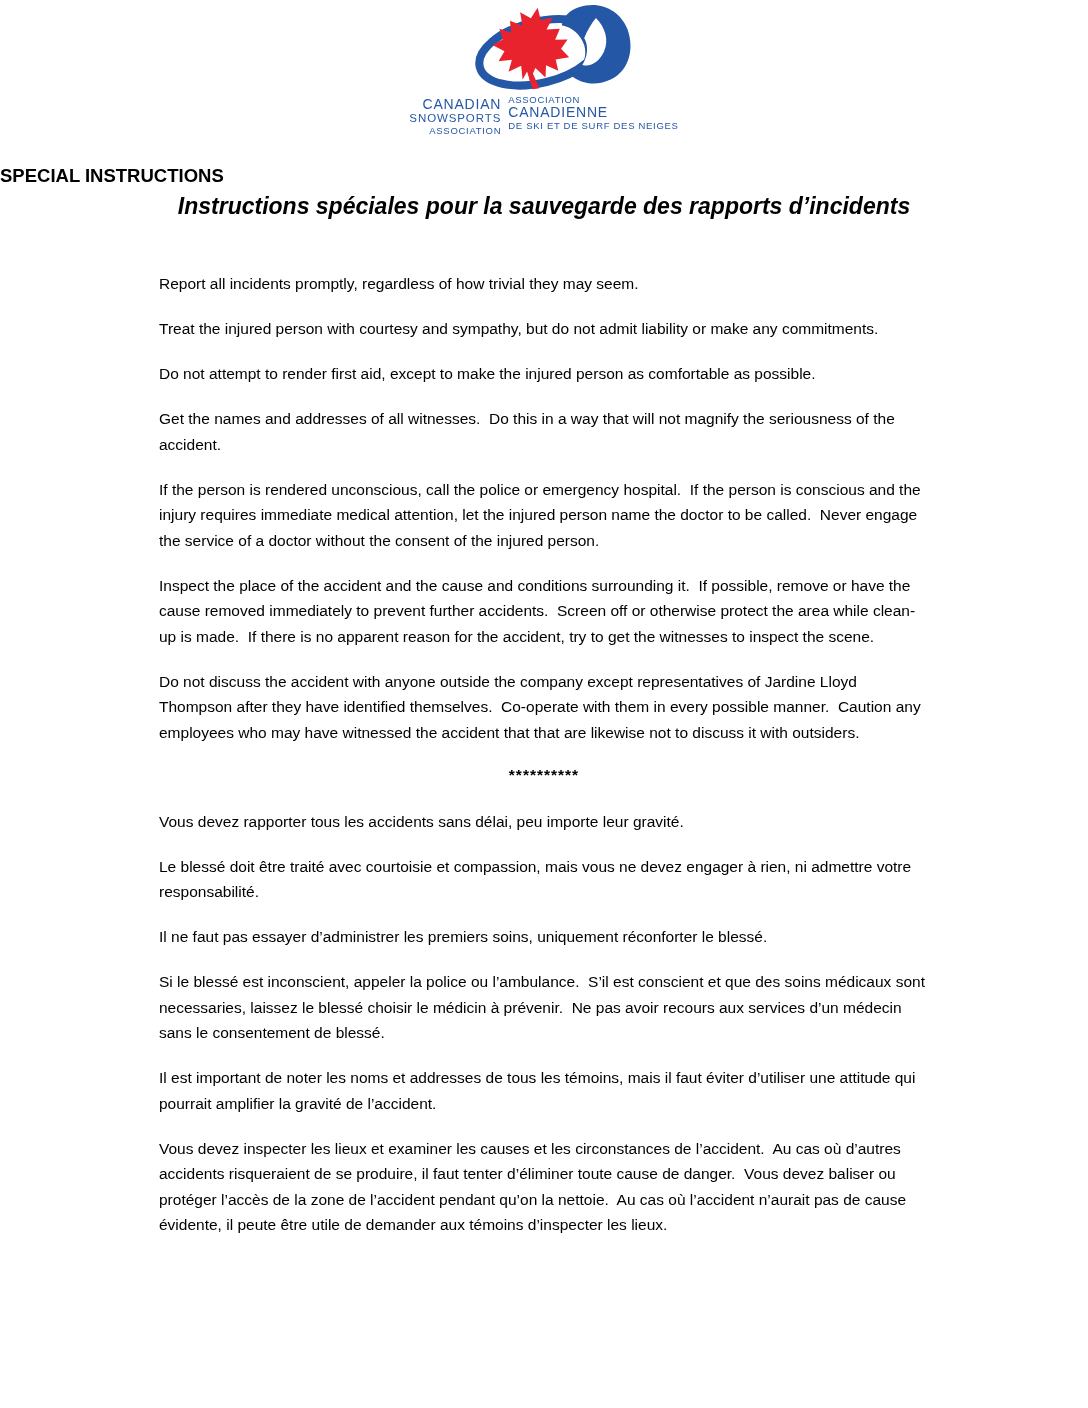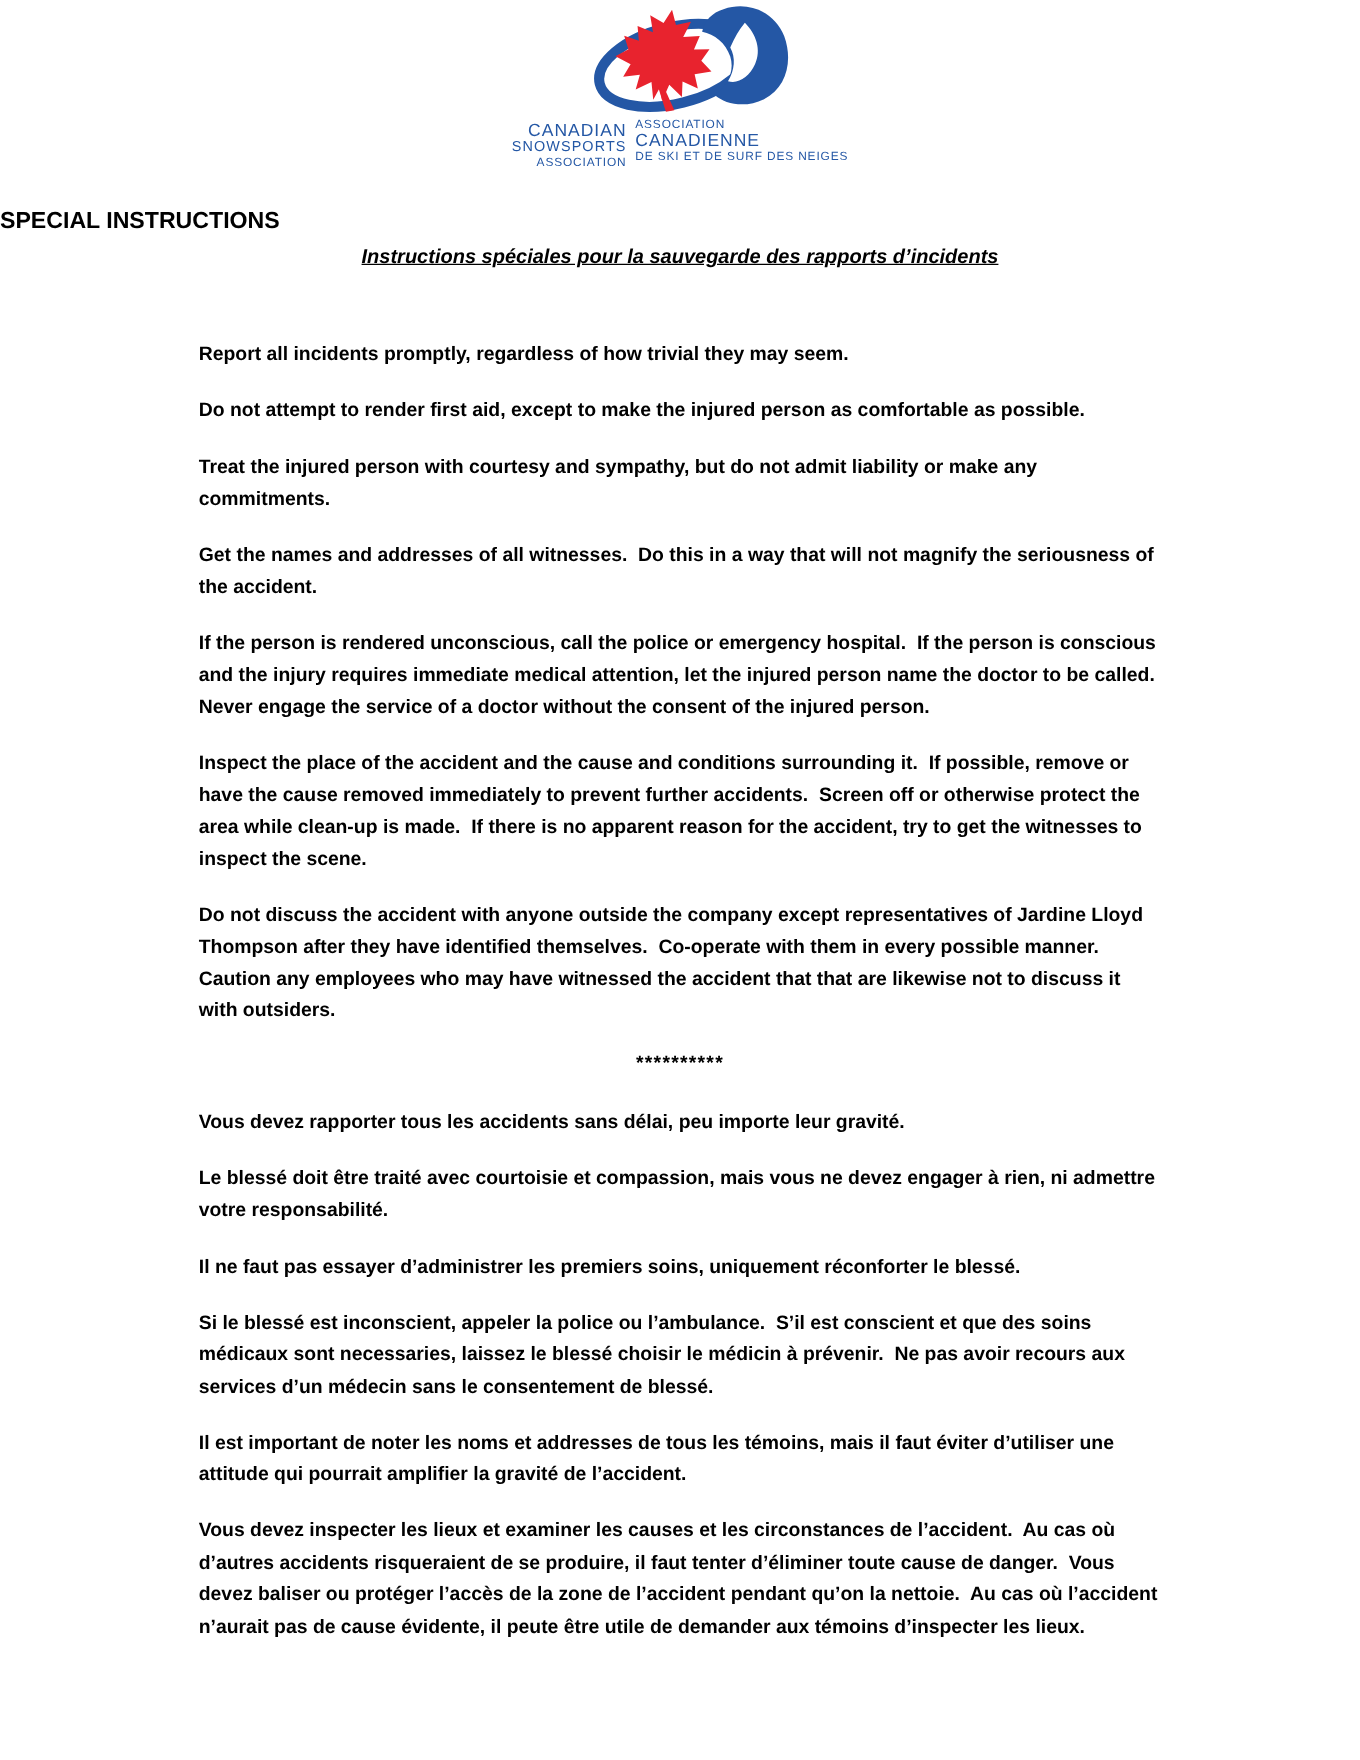--- a/index.html
+++ b/index.html
@@ -33,37 +33,35 @@
   .lt-sm  { font-size: 9.5px;  letter-spacing: 0.7px; line-height: 11px; }
   h1.doc-title {
     margin: 29px 0 0 0;
     font-size: 18.5px;
     font-weight: bold;
     line-height: 22px;
   }
   h2.doc-subtitle {
     margin: 8px 0 0 0;
     text-align: center;
-    font-size: 16px;
+    font-size: 23px;
     font-weight: bold;
     font-style: italic;
     line-height: 22px;
-    text-decoration: underline;
   }
   .content {
     width: 770px;
     margin: 0 auto;
   }
   .content.english { margin-top: 54px; }
   .content p {
     margin: 0 0 19.5px 0;
     font-size: 15.5px;
     line-height: 25.5px;
     white-space: pre-wrap;
-    font-weight: bold;
   }
   .separator {
     text-align: center;
     font-size: 15.5px;
     font-weight: bold;
     letter-spacing: 1px;
     margin: 13px 0 24px 0;
     line-height: 20px;
   }
 </style>
@@ -111,22 +109,22 @@
         <div class="lt-sm">DE SKI ET DE SURF DES NEIGES</div>
       </div>
     </div>
   </header>
 
   <h1 class="doc-title">SPECIAL INSTRUCTIONS</h1>
   <h2 class="doc-subtitle">Instructions spéciales pour la sauvegarde des rapports d’incidents</h2>
 
   <section class="content english">
     <p>Report all incidents promptly, regardless of how trivial they may seem.</p>
+    <p>Treat the injured person with courtesy and sympathy, but do not admit liability or make any commitments.</p>
     <p>Do not attempt to render first aid, except to make the injured person as comfortable as possible.</p>
-    <p>Treat the injured person with courtesy and sympathy, but do not admit liability or make any commitments.</p>
     <p>Get the names and addresses of all witnesses.  Do this in a way that will not magnify the seriousness of the accident.</p>
     <p>If the person is rendered unconscious, call the police or emergency hospital.  If the person is conscious and the injury requires immediate medical attention, let the injured person name the doctor to be called.  Never engage the service of a doctor without the consent of the injured person.</p>
     <p>Inspect the place of the accident and the cause and conditions surrounding it.  If possible, remove or have the cause removed immediately to prevent further accidents.  Screen off or otherwise protect the area while clean-up is made.  If there is no apparent reason for the accident, try to get the witnesses to inspect the scene.</p>
     <p>Do not discuss the accident with anyone outside the company except representatives of Jardine Lloyd Thompson after they have identified themselves.  Co-operate with them in every possible manner.  Caution any employees who may have witnessed the accident that that are likewise not to discuss it with outsiders.</p>
   </section>
 
   <div class="separator">**********</div>
 
   <section class="content french">
     <p>Vous devez rapporter tous les accidents sans délai, peu importe leur gravité.</p>

